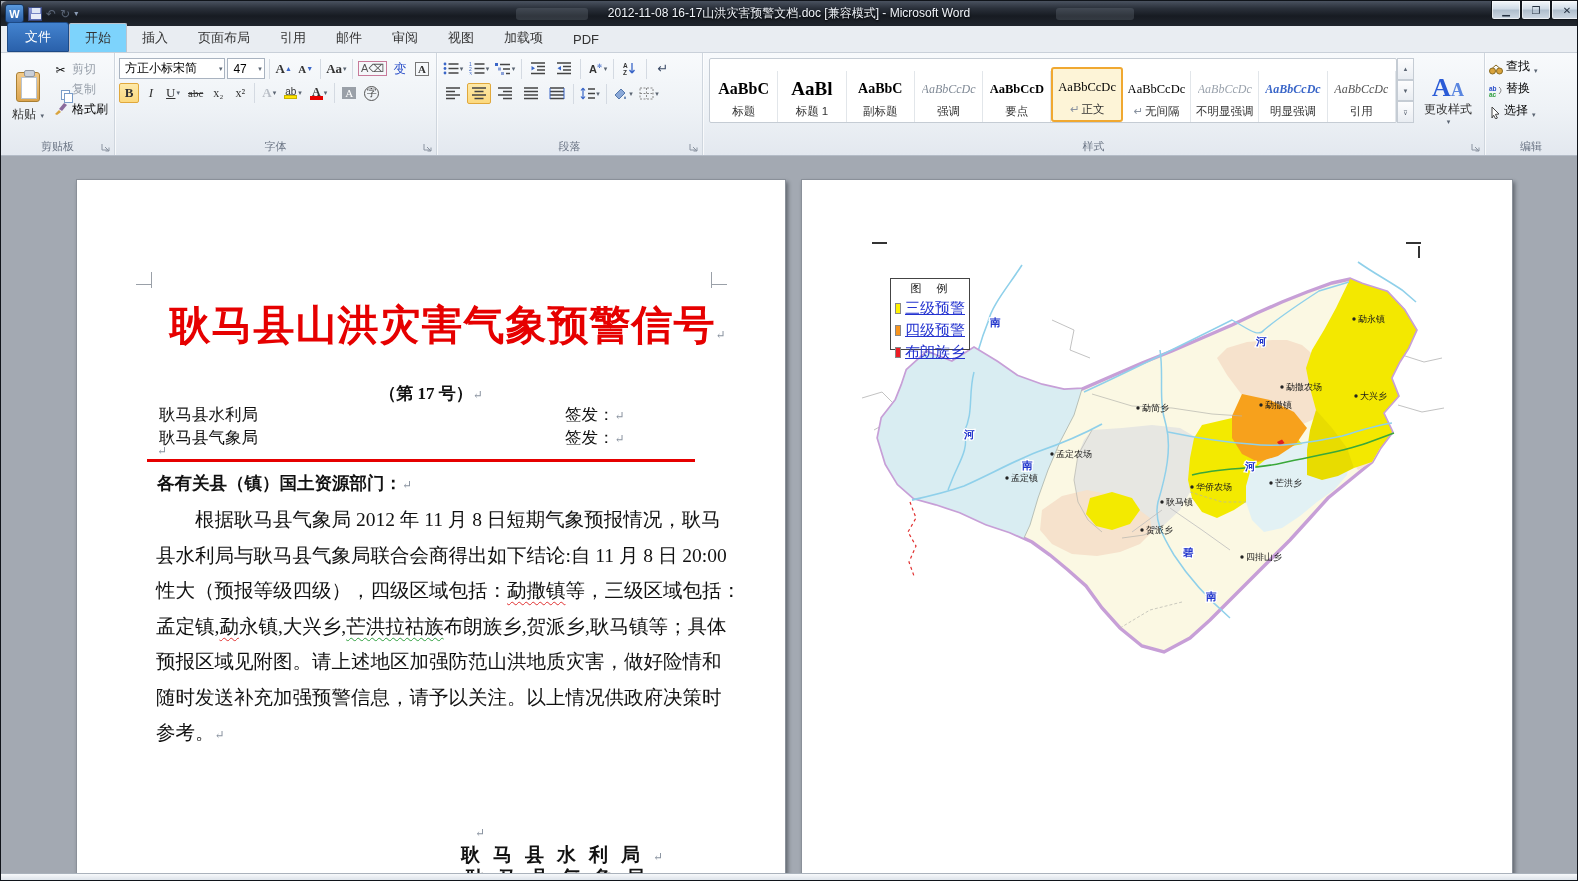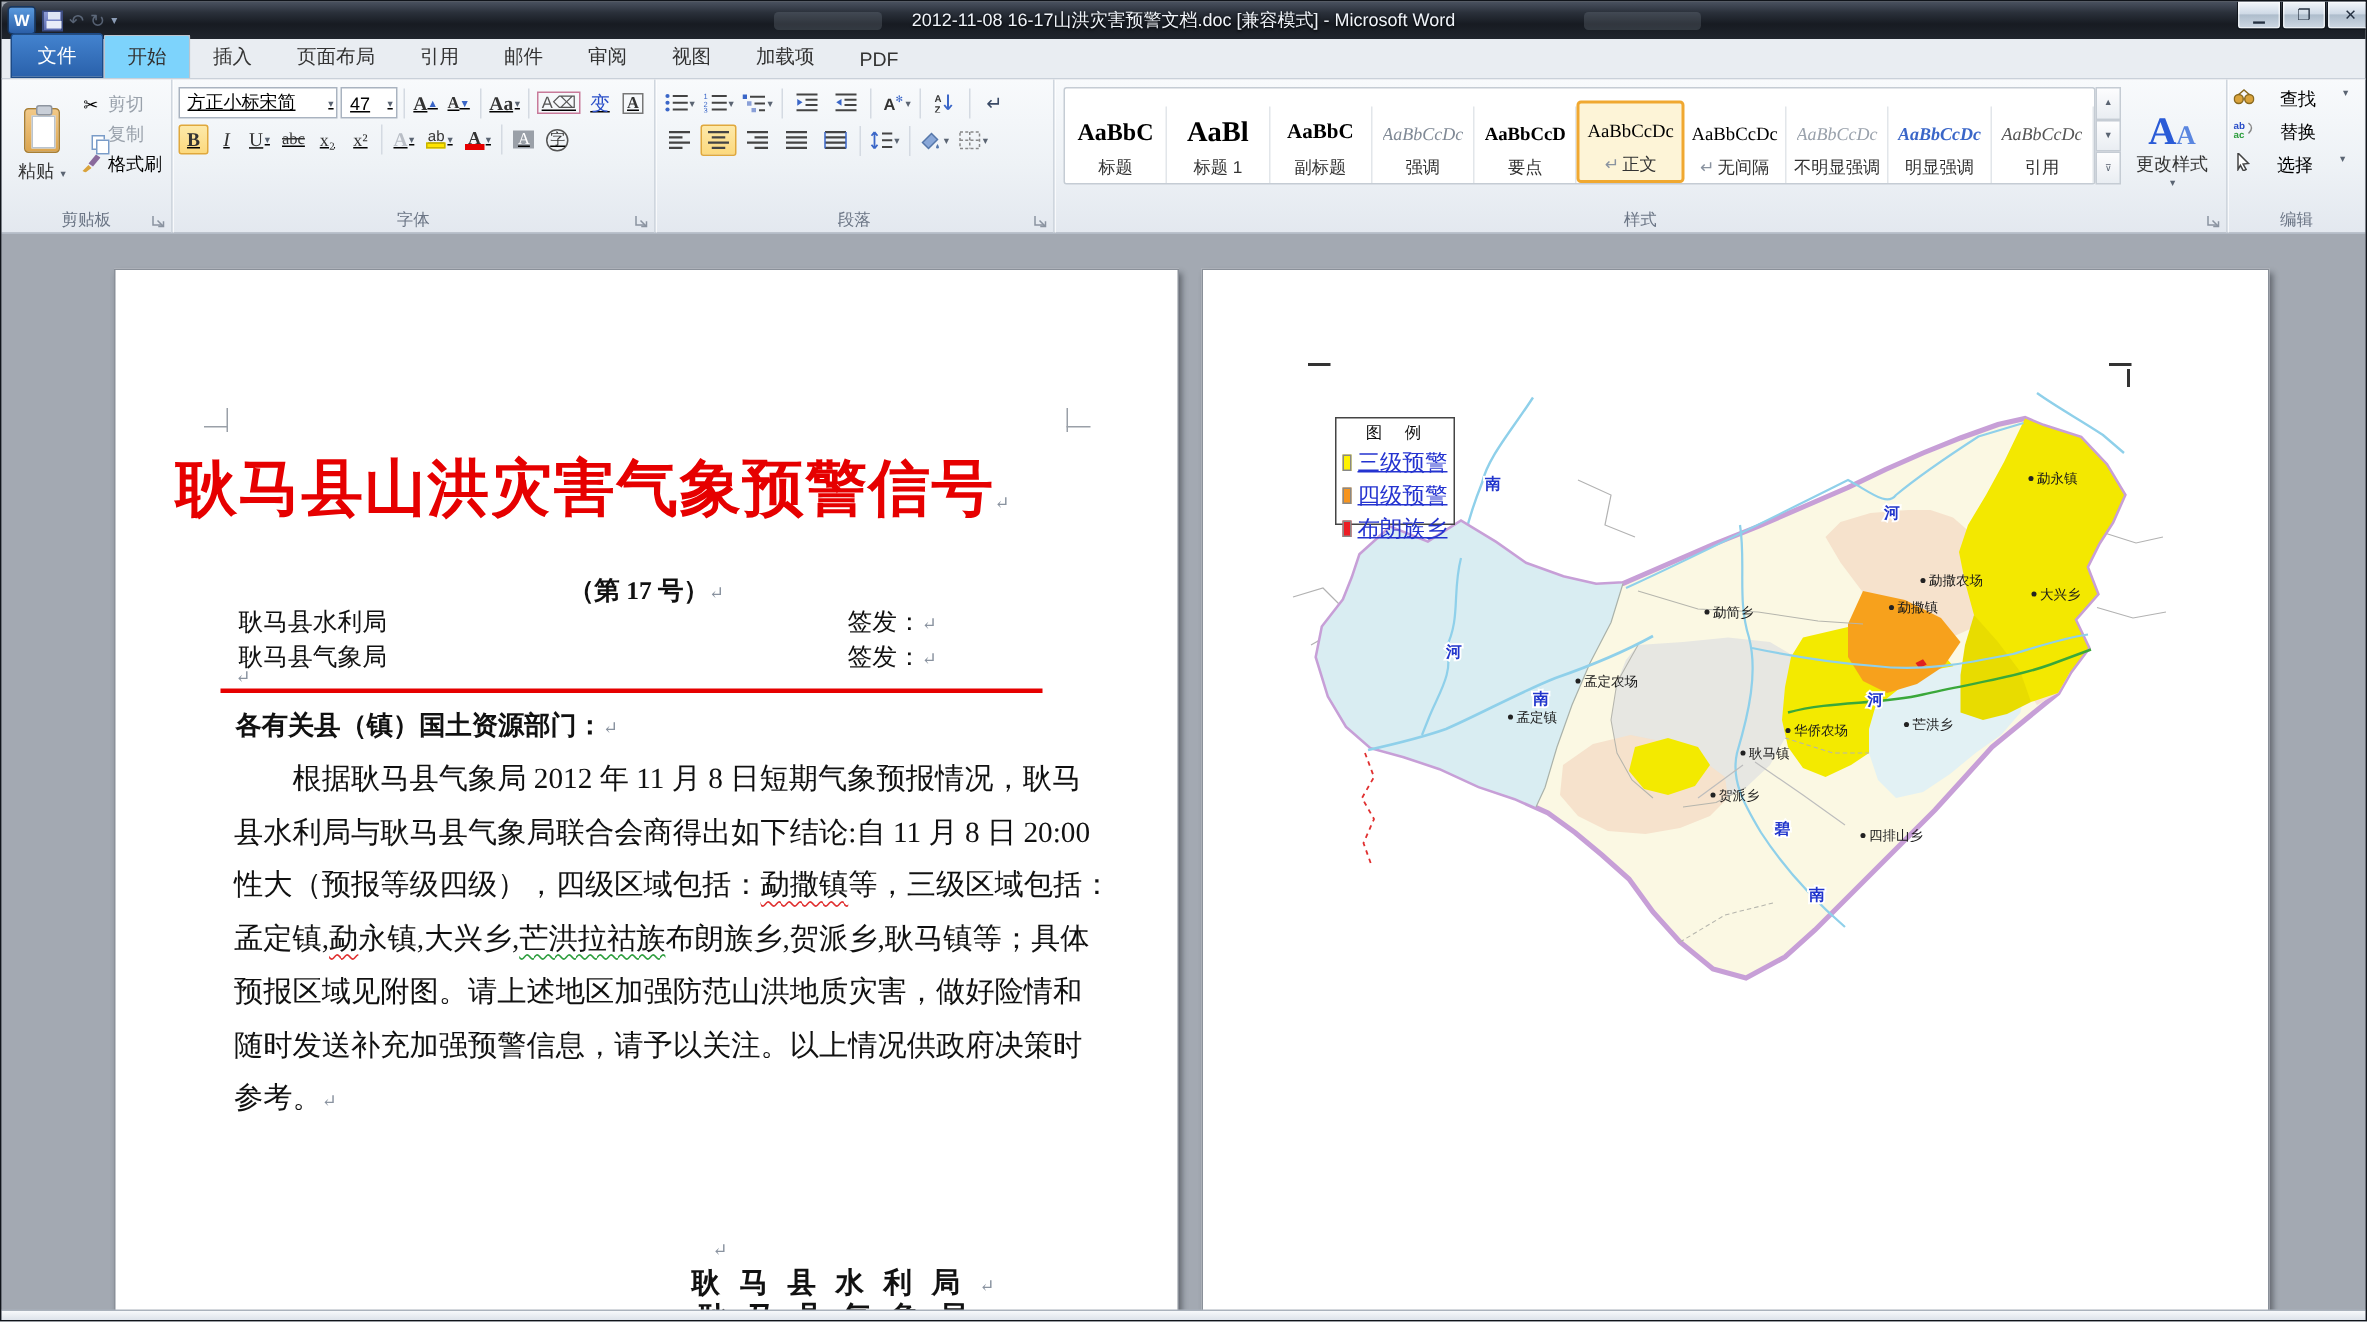--- a/index.html
+++ b/index.html
@@ -53,21 +53,21 @@
   .clipicon::after { content:""; position:absolute; left:7px; top:-3px; width:9px; height:5px; background:#c9cfd8; border:1px solid #8e959f; border-radius:2px; }
   .clipsmall { margin-left:48px; display:flex; flex-direction:column; gap:3px; padding-top:5px; }
   .csb { font-size:12px; display:flex; align-items:center; gap:4px; white-space:nowrap; }
   .csb .ic { width:15px; text-align:center; }
   .dimtxt { color:#9aa2ac; }
   .copyic { position:relative; width:12px; height:13px; }
   .copyic i { position:absolute; width:9px; height:10px; background:#fff; border:1px solid #7a9cc8; }
   .copyic i:nth-child(1){ left:0; top:0; } .copyic i:nth-child(2){ left:3px; top:3px; }
 
   
-  .g-font { width:322px;text-decoration:underline; }
+  .g-font { width:322px; }
   .frow { display:flex; align-items:center; gap:2px; margin:2px 0 4px; }
   .combo { background:#fff; border:1px solid #a9b3c0; height:21px; display:flex; align-items:center; font-size:12px; padding:0 2px 0 5px; }
   .combo .arr { margin-left:auto; }
   .fbtn { min-width:20px; height:20px; font-size:13px; padding:0 2px; }
   .sep { width:1px; height:20px; background:#d4dae2; margin:0 2px; }
   .ser { font-family:"Liberation Serif",serif; }
   .u { text-decoration:underline; } .st { text-decoration:line-through; }
   .grad-dis { color:#b9bec6; }
   .bar { display:block; width:13px; height:4px; margin-top:-2px; }
   .stack { display:inline-flex; flex-direction:column; align-items:center; line-height:1; }
@@ -95,32 +95,32 @@
   .p-intense{font-style:italic;color:#3a66c8;font-weight:bold;font-size:12px}
   .p-quote{font-style:italic;color:#555;font-size:12px}
   .gscroll { width:17px; display:flex; flex-direction:column; margin:2px 2px 16px 0; }
   .gs { flex:1; border:1px solid #c5ccd4; background:linear-gradient(#fdfdfe,#e9edf2); font-size:6px; color:#5a6472; display:flex; align-items:center; justify-content:center; }
   .chgstyle { width:64px; text-align:center; font-size:12px; color:#333; padding-top:6px; }
   .aa-icon { font-family:"Liberation Serif",serif; color:#2a5bd7; font-weight:bold; line-height:1; }
   .aa-icon .a1{ font-size:26px; } .aa-icon .a2{ font-size:18px; color:#5a86e0; }
 
   
   .g-edit { width:92px; border-right:none; }
-  .erow { font-size:12px; display:flex; align-items:flex-start; gap:17px; margin:2px 0 5px; white-space:nowrap; }
+  .erow { font-size:12px; display:flex; align-items:flex-end; gap:3px; margin:2px 0 5px; white-space:nowrap; }
 
   
   .docarea { position:absolute; left:0; top:155px; width:100%; height:726px; background:#a3a9b2; }
   .page { position:absolute; top:23px; background:#fff; border:1px solid #8a9099; box-shadow:2px 3px 4px rgba(20,24,30,.45); overflow:hidden; }
   #page1 { left:75px; width:710px; height:705px; }
   #page2 { left:800px; width:712px; height:705px; }
 
   .cropmark { position:absolute; background:#9aa0a8; }
 
   .doc-serif { font-family:"Liberation Serif","DejaVu Serif",serif; color:#111; }
-  .doc-title { position:absolute; left:40px; width:630px; top:118px; color:#e60000; font-weight:bold; font-size:41px; letter-spacing:1px; }
+  .doc-title { position:absolute; left:56px; width:630px; top:118px; text-align:center; color:#e60000; font-weight:bold; font-size:41px; letter-spacing:1px; }
   .pmark { color:#8a93a0; font-size:12px; font-weight:normal; }
   .issue-no { position:absolute; left:0; width:100%; top:202px; text-align:center; font-size:17px; font-weight:bold; }
   .orgrows { position:absolute; left:82px; right:85px; top:224px; }
   .orgrow { display:flex; font-size:16.5px; height:23px; }
   .orgrow .orgright { margin-left:auto; width:135px; }
   .preline-mark { position:absolute; left:80px; top:264px; }
   .redline { position:absolute; left:70px; top:279px; width:548px; height:3px; background:#e60000; }
   .salutation { position:absolute; left:80px; top:291px; font-size:17.5px; font-weight:bold; }
   .bodytext { position:absolute; left:79px; width:550px; top:322px; font-size:19.5px; line-height:35.5px; }
   .bline { white-space:nowrap; }

